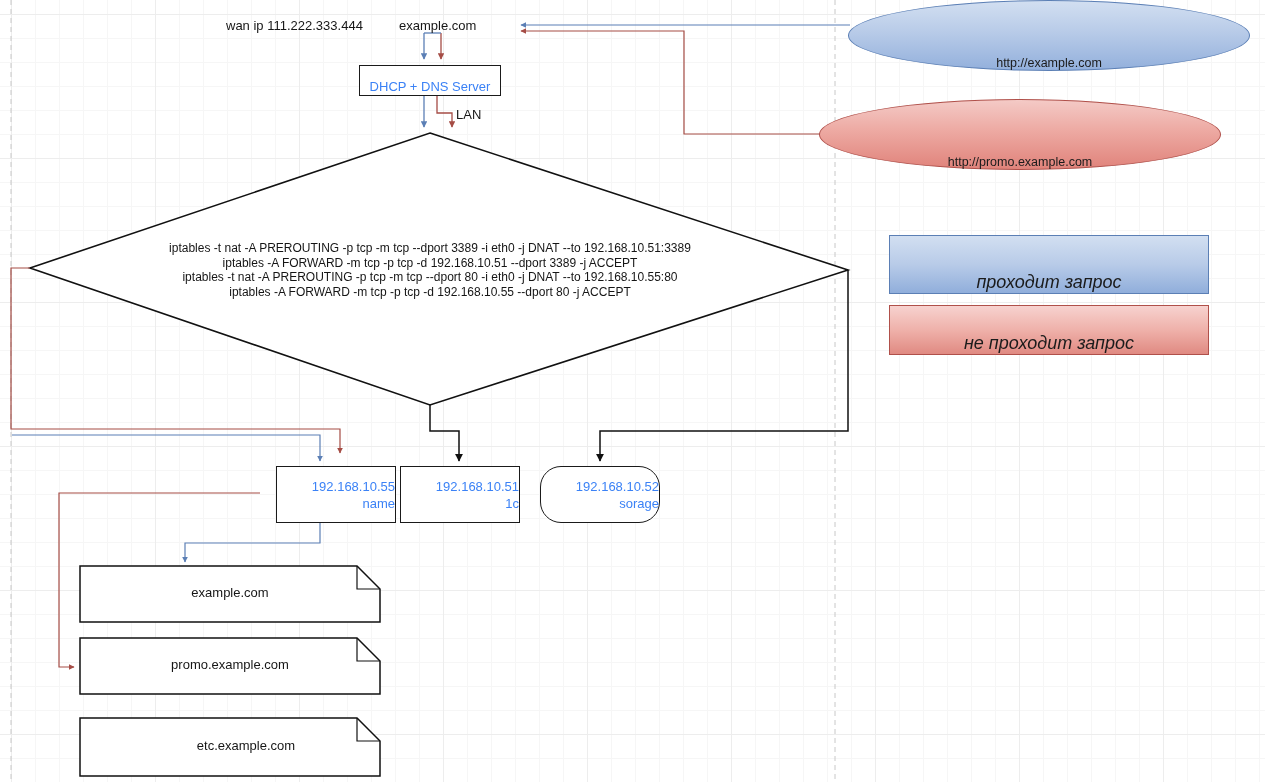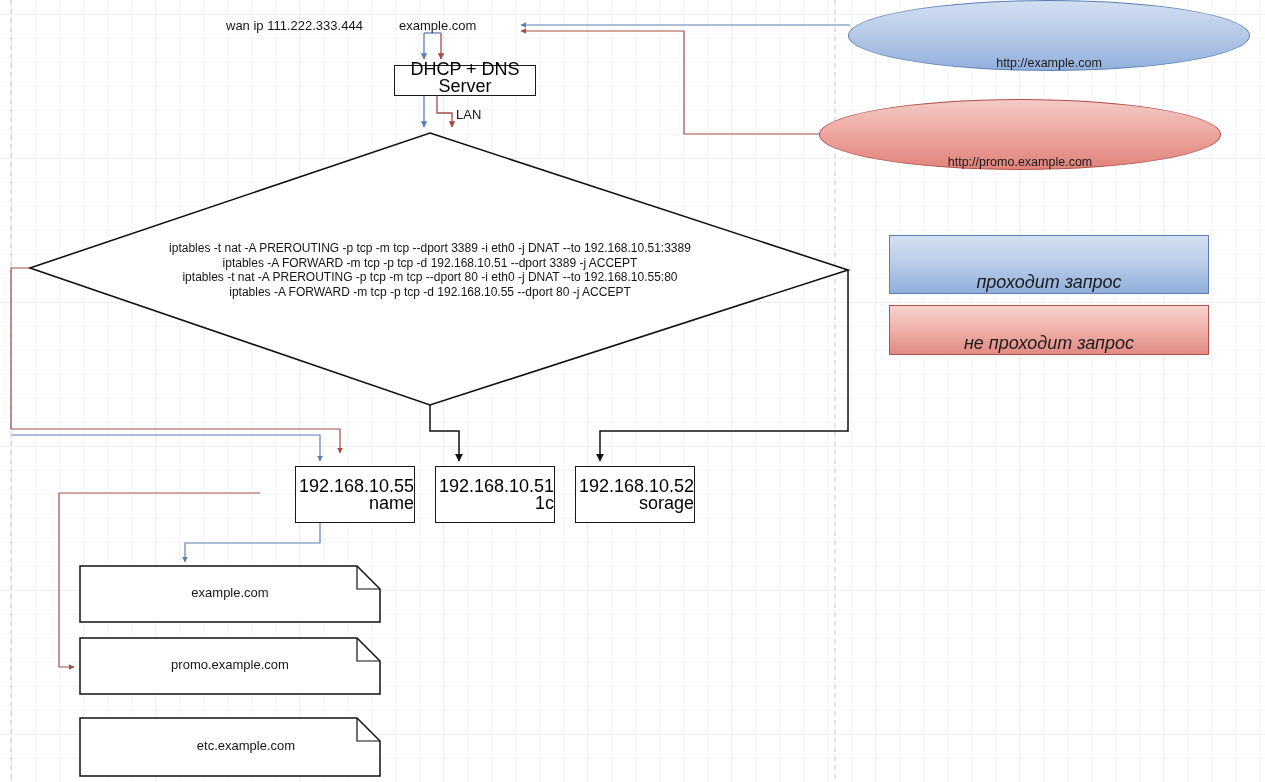--- a/index.html
+++ b/index.html
@@ -21,21 +21,21 @@
       linear-gradient(to bottom, #f6f6f6 1px, transparent 1px);
     background-size: 144px 144px, 144px 144px, 24px 24px, 24px 24px;
     background-position: 11px 14px, 11px 14px, 11px 14px, 11px 14px;
   }
   #svg-layer{position:absolute;left:0;top:0;width:1265px;height:782px;}
 
   .node{position:absolute;box-sizing:border-box;display:flex;
         align-items:flex-end;justify-content:center;text-align:center;}
   .rect-node{
     border:1px solid #1a1a1a;background:#ffffff;
-    font-size:18px;color:#000000;line-height:17px;margin-left:35px;
+    font-size:13px;color:#3b82f6;line-height:17px;
   }
   .ellipse-node{
     border-radius:50%;font-size:12.5px;color:#1b1b1b;
   }
   .ellipse-blue{
     border:1px solid #5b7fb5;
     background:linear-gradient(to bottom,#d2dff1 0%,#b8cbe8 45%,#93b0dc 100%);
   }
   .ellipse-red{
     border:1px solid #b0504a;
@@ -131,31 +131,31 @@
     <span>DHCP + DNS Server</span>
   </div>
 
   <div class="diamond-text" style="left:130px;top:241px;width:600px;">
     <div>iptables -t nat -A PREROUTING -p tcp -m tcp --dport 3389 -i eth0 -j DNAT --to 192.168.10.51:3389</div>
     <div>iptables -A FORWARD -m tcp -p tcp -d 192.168.10.51 --dport 3389 -j ACCEPT</div>
     <div>iptables -t nat -A PREROUTING -p tcp -m tcp --dport 80 -i eth0 -j DNAT --to 192.168.10.55:80</div>
     <div>iptables -A FORWARD -m tcp -p tcp -d 192.168.10.55 --dport 80 -j ACCEPT</div>
   </div>
 
-  <div class="node rect-node" style="left:260px;top:466px;width:120px;height:57px;flex-direction:column;">
+  <div class="node rect-node" style="left:276px;top:466px;width:120px;height:57px;flex-direction:column;">
     <span>192.168.10.55</span>
     <span>name</span>
   </div>
 
   <div class="node rect-node" style="left:400px;top:466px;width:120px;height:57px;flex-direction:column;">
     <span>192.168.10.51</span>
     <span>1c</span>
   </div>
 
-  <div class="node rect-node" style="left:540px;top:466px;width:120px;height:57px;flex-direction:column;">
+  <div class="node rect-node" style="left:540px;top:466px;width:120px;height:57px;flex-direction:column;border-radius:21px;">
     <span>192.168.10.52</span>
     <span>sorage</span>
   </div>
 
   <div class="doc-node" style="left:80px;top:566px;width:300px;height:56px;">
     <span>example.com</span>
   </div>
   <div class="doc-node" style="left:80px;top:638px;width:300px;height:56px;">
     <span>promo.example.com</span>
   </div>

